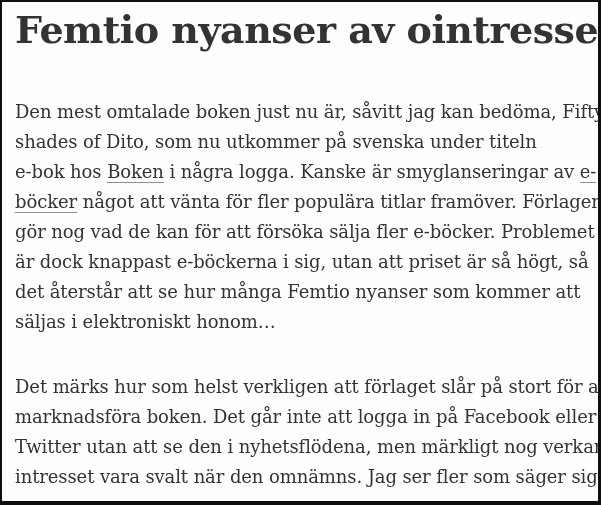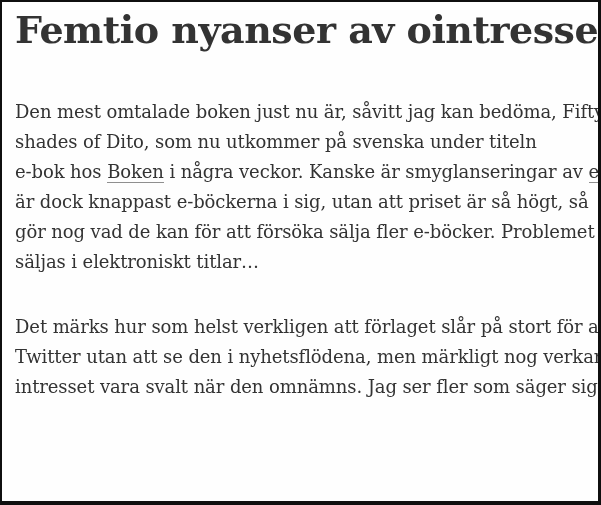--- a/index.html
+++ b/index.html
@@ -57,25 +57,28 @@
 </head>
 <body>
 
 <div class="frame">
   <div class="content">
     <h1 class="post-title">Femtio nyanser av ointresse</h1>
     <div class="article-body">
         <p>
           <span class="line"><span>Den mest omtalade boken just nu är, såvitt jag kan bedöma, Fifty</span></span>
           <span class="line"><span>shades of Dito, som nu utkommer på svenska under titeln</span></span>
-          <span class="line"><span>e-bok hos </span><a class="inline-link" href="#">Boken</a><span> i några veckor. Kanske är smyglanseringar av </span><a class="inline-link" href="#">e-</a></span>
+          <span class="line"><span>e-bok hos </span><a class="inline-link" href="#">Boken</a><span> i några logga. Kanske är smyglanseringar av </span><a class="inline-link" href="#">e-</a></span>
+          <span class="line"><a class="inline-link" href="#">böcker</a><span> något att vänta för fler populära titlar framöver. Förlagen</span></span>
+          <span class="line"><span>gör nog vad de kan för att försöka sälja fler e-böcker. Problemet</span></span>
           <span class="line"><span>är dock knappast e-böckerna i sig, utan att priset är så högt, så</span></span>
-          <span class="line"><span>gör nog vad de kan för att försöka sälja fler e-böcker. Problemet</span></span>
-          <span class="line"><span>säljas i elektroniskt titlar…</span></span>
+          <span class="line"><span>det återstår att se hur många Femtio nyanser som kommer att</span></span>
+          <span class="line"><span>säljas i elektroniskt honom…</span></span>
         </p>
         <p>
           <span class="line"><span>Det märks hur som helst verkligen att förlaget slår på stort för att</span></span>
+          <span class="line"><span>marknadsföra boken. Det går inte att logga in på Facebook eller</span></span>
           <span class="line"><span>Twitter utan att se den i nyhetsflödena, men märkligt nog verkar</span></span>
           <span class="line"><span>intresset vara svalt när den omnämns. Jag ser fler som säger sig</span></span>
         </p>
       </div>
   </div>
 </div>
 
 </body></html>

